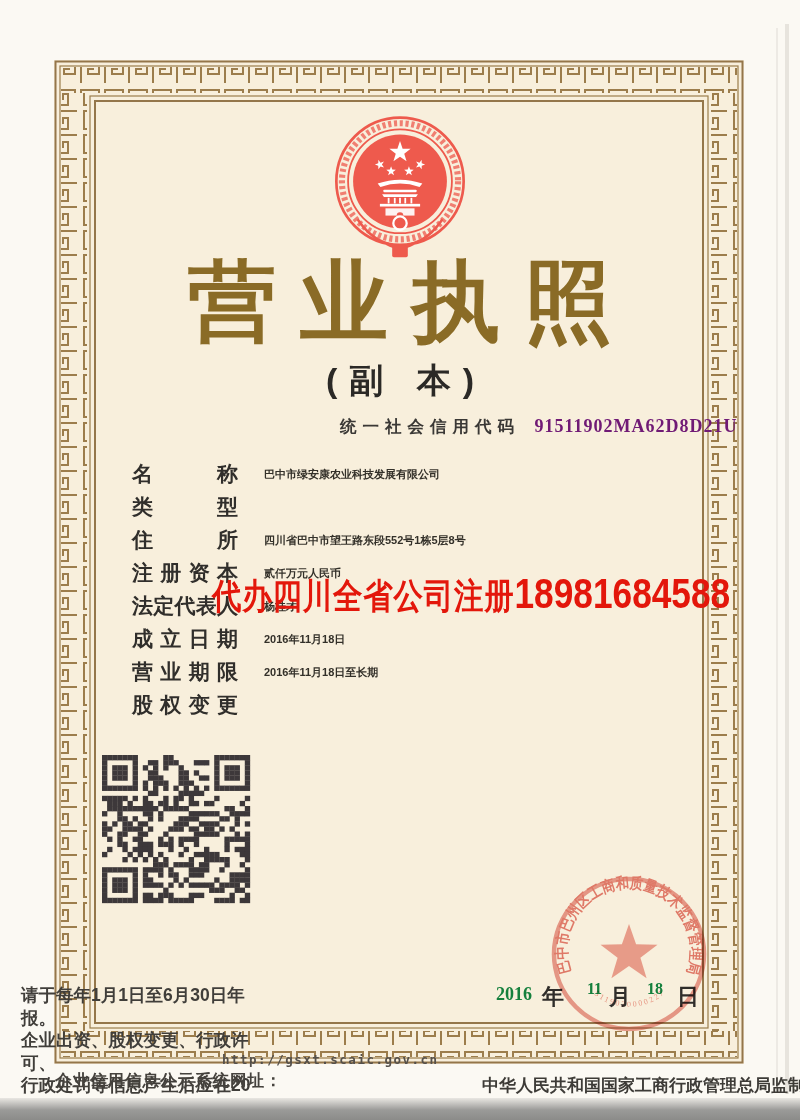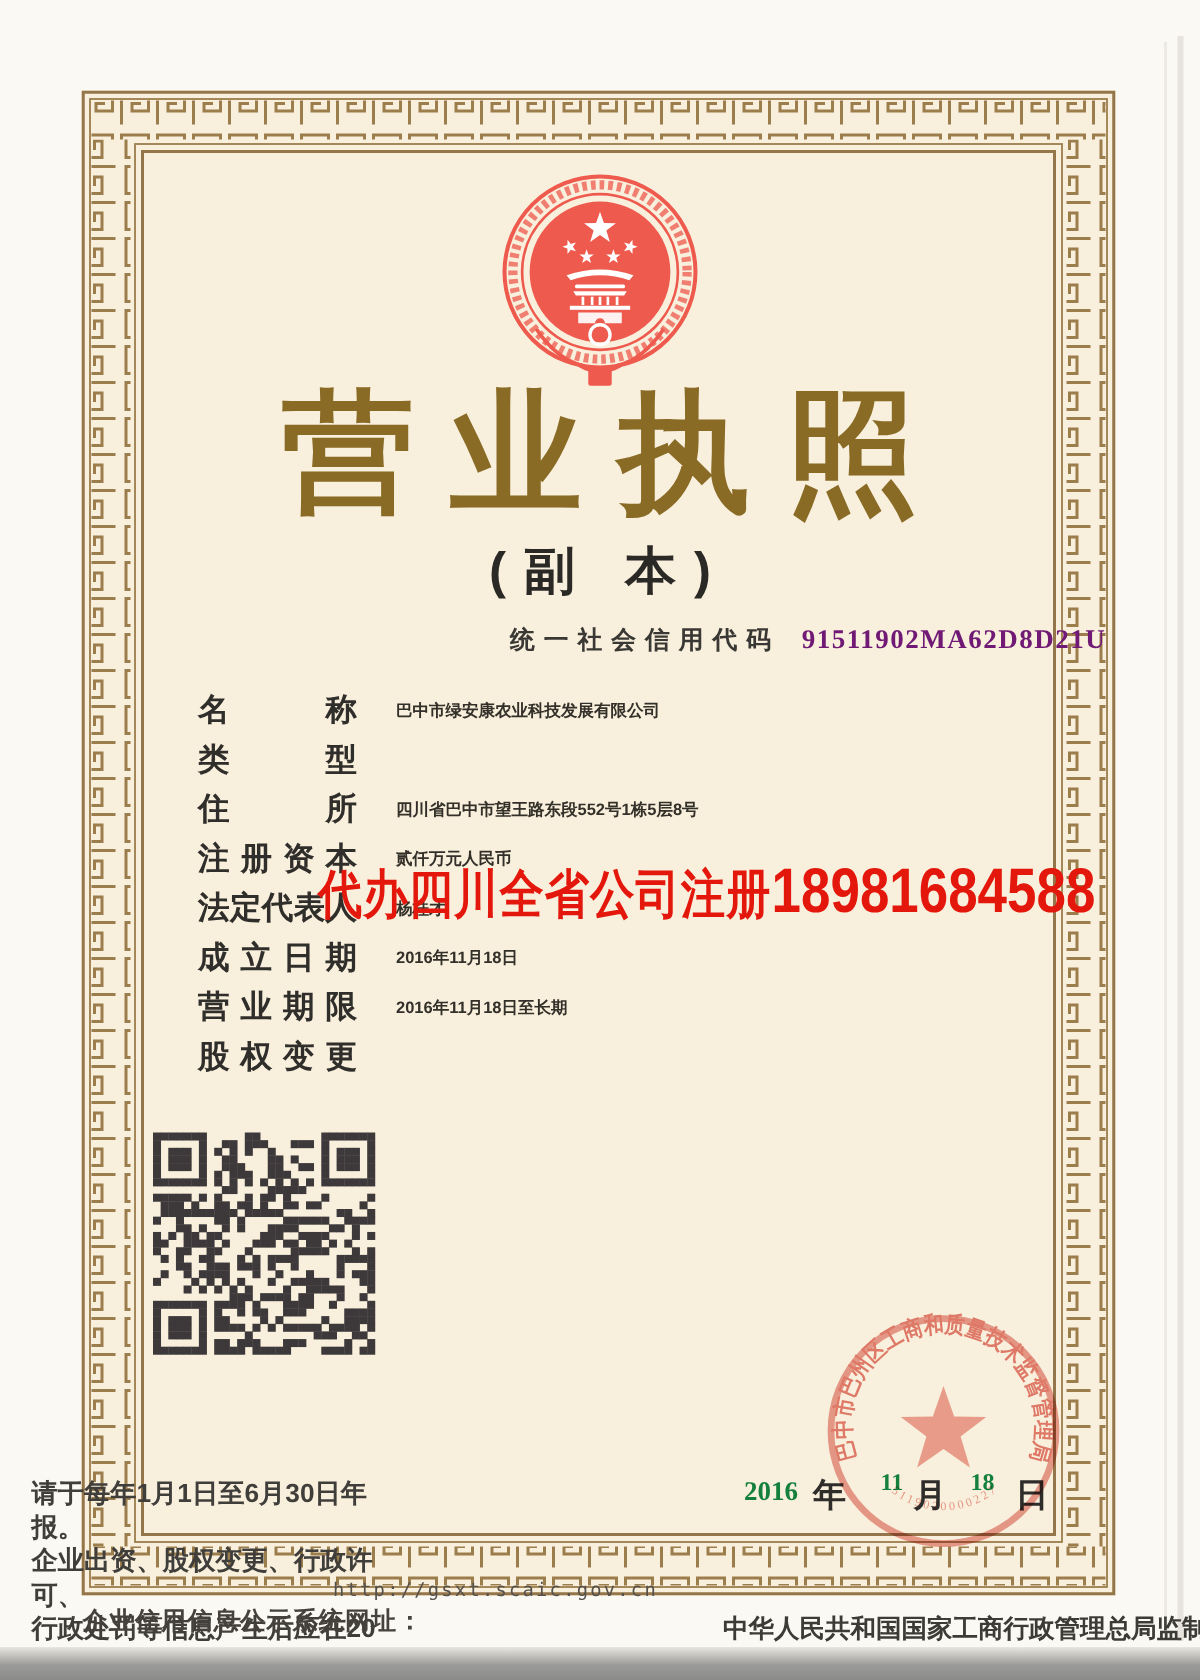--- a/index.html
+++ b/index.html
@@ -52,21 +52,21 @@
   .d-month{left:97px;top:2px;}
   .d-mu{left:119px;top:4px;}
   .d-day{left:157px;top:2px;}
   .d-du{left:187px;top:4px;}
   
   .notice{position:absolute;left:21px;top:984px;width:240px;font-size:17.5px;line-height:22.6px;
           color:#403e3a;font-weight:600;z-index:5;}
   .site-label{position:absolute;left:55px;top:1070px;font-size:16.5px;color:#45423d;
               font-weight:600;letter-spacing:1px;z-index:5;}
   .site-url{position:absolute;left:222px;top:1052px;font-family:"DejaVu Sans Mono",monospace;
-            font-size:12.5px;font-weight:400;color:#54504b;letter-spacing:1.5px;z-index:5;}
+            font-size:12.5px;font-weight:700;color:#54504b;letter-spacing:1.5px;z-index:5;}
   .footer{position:absolute;left:482px;top:1074px;font-size:17px;color:#3d3b37;
           font-weight:600;white-space:nowrap;}
   
   .scan-bottom{position:absolute;left:0;bottom:0;width:800px;height:22px;
                background:linear-gradient(#e9e7e2,#9a9a98 55%,#8b8b89);z-index:8;}
   .edge-r1{position:absolute;right:22px;top:28px;bottom:30px;width:2px;background:rgba(120,110,95,.10);}
   .edge-r2{position:absolute;right:11px;top:24px;bottom:26px;width:4px;background:rgba(110,105,95,.14);}
 </style>
 </head>
 <body>

